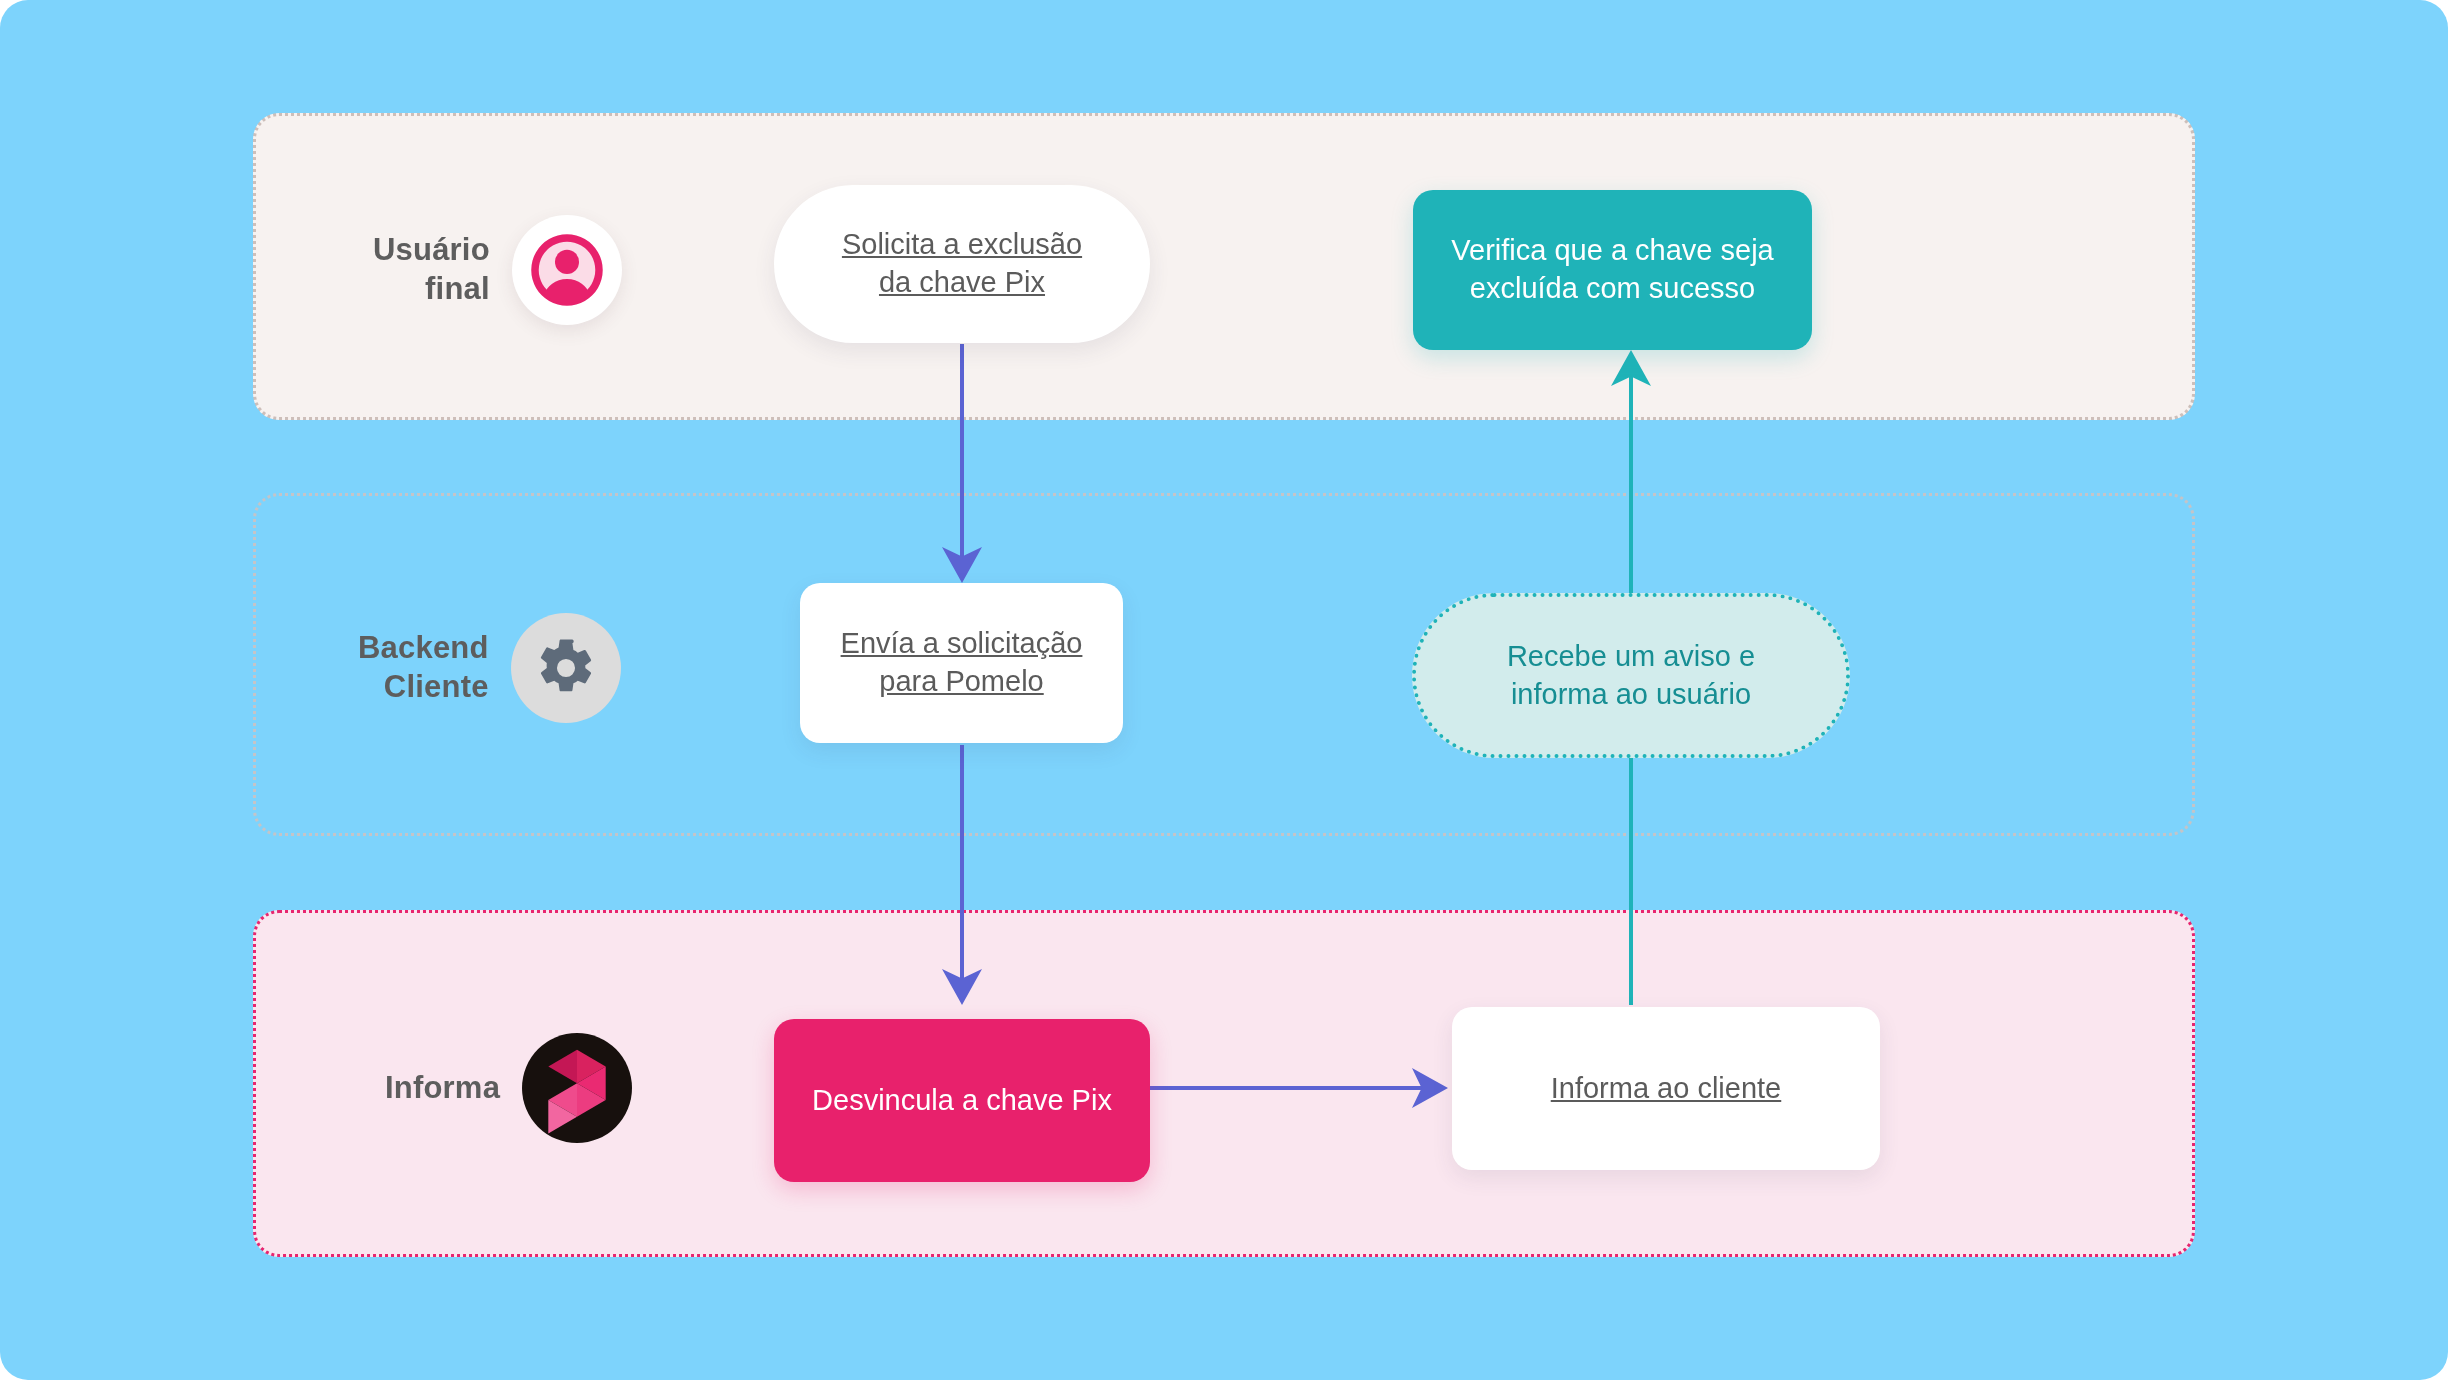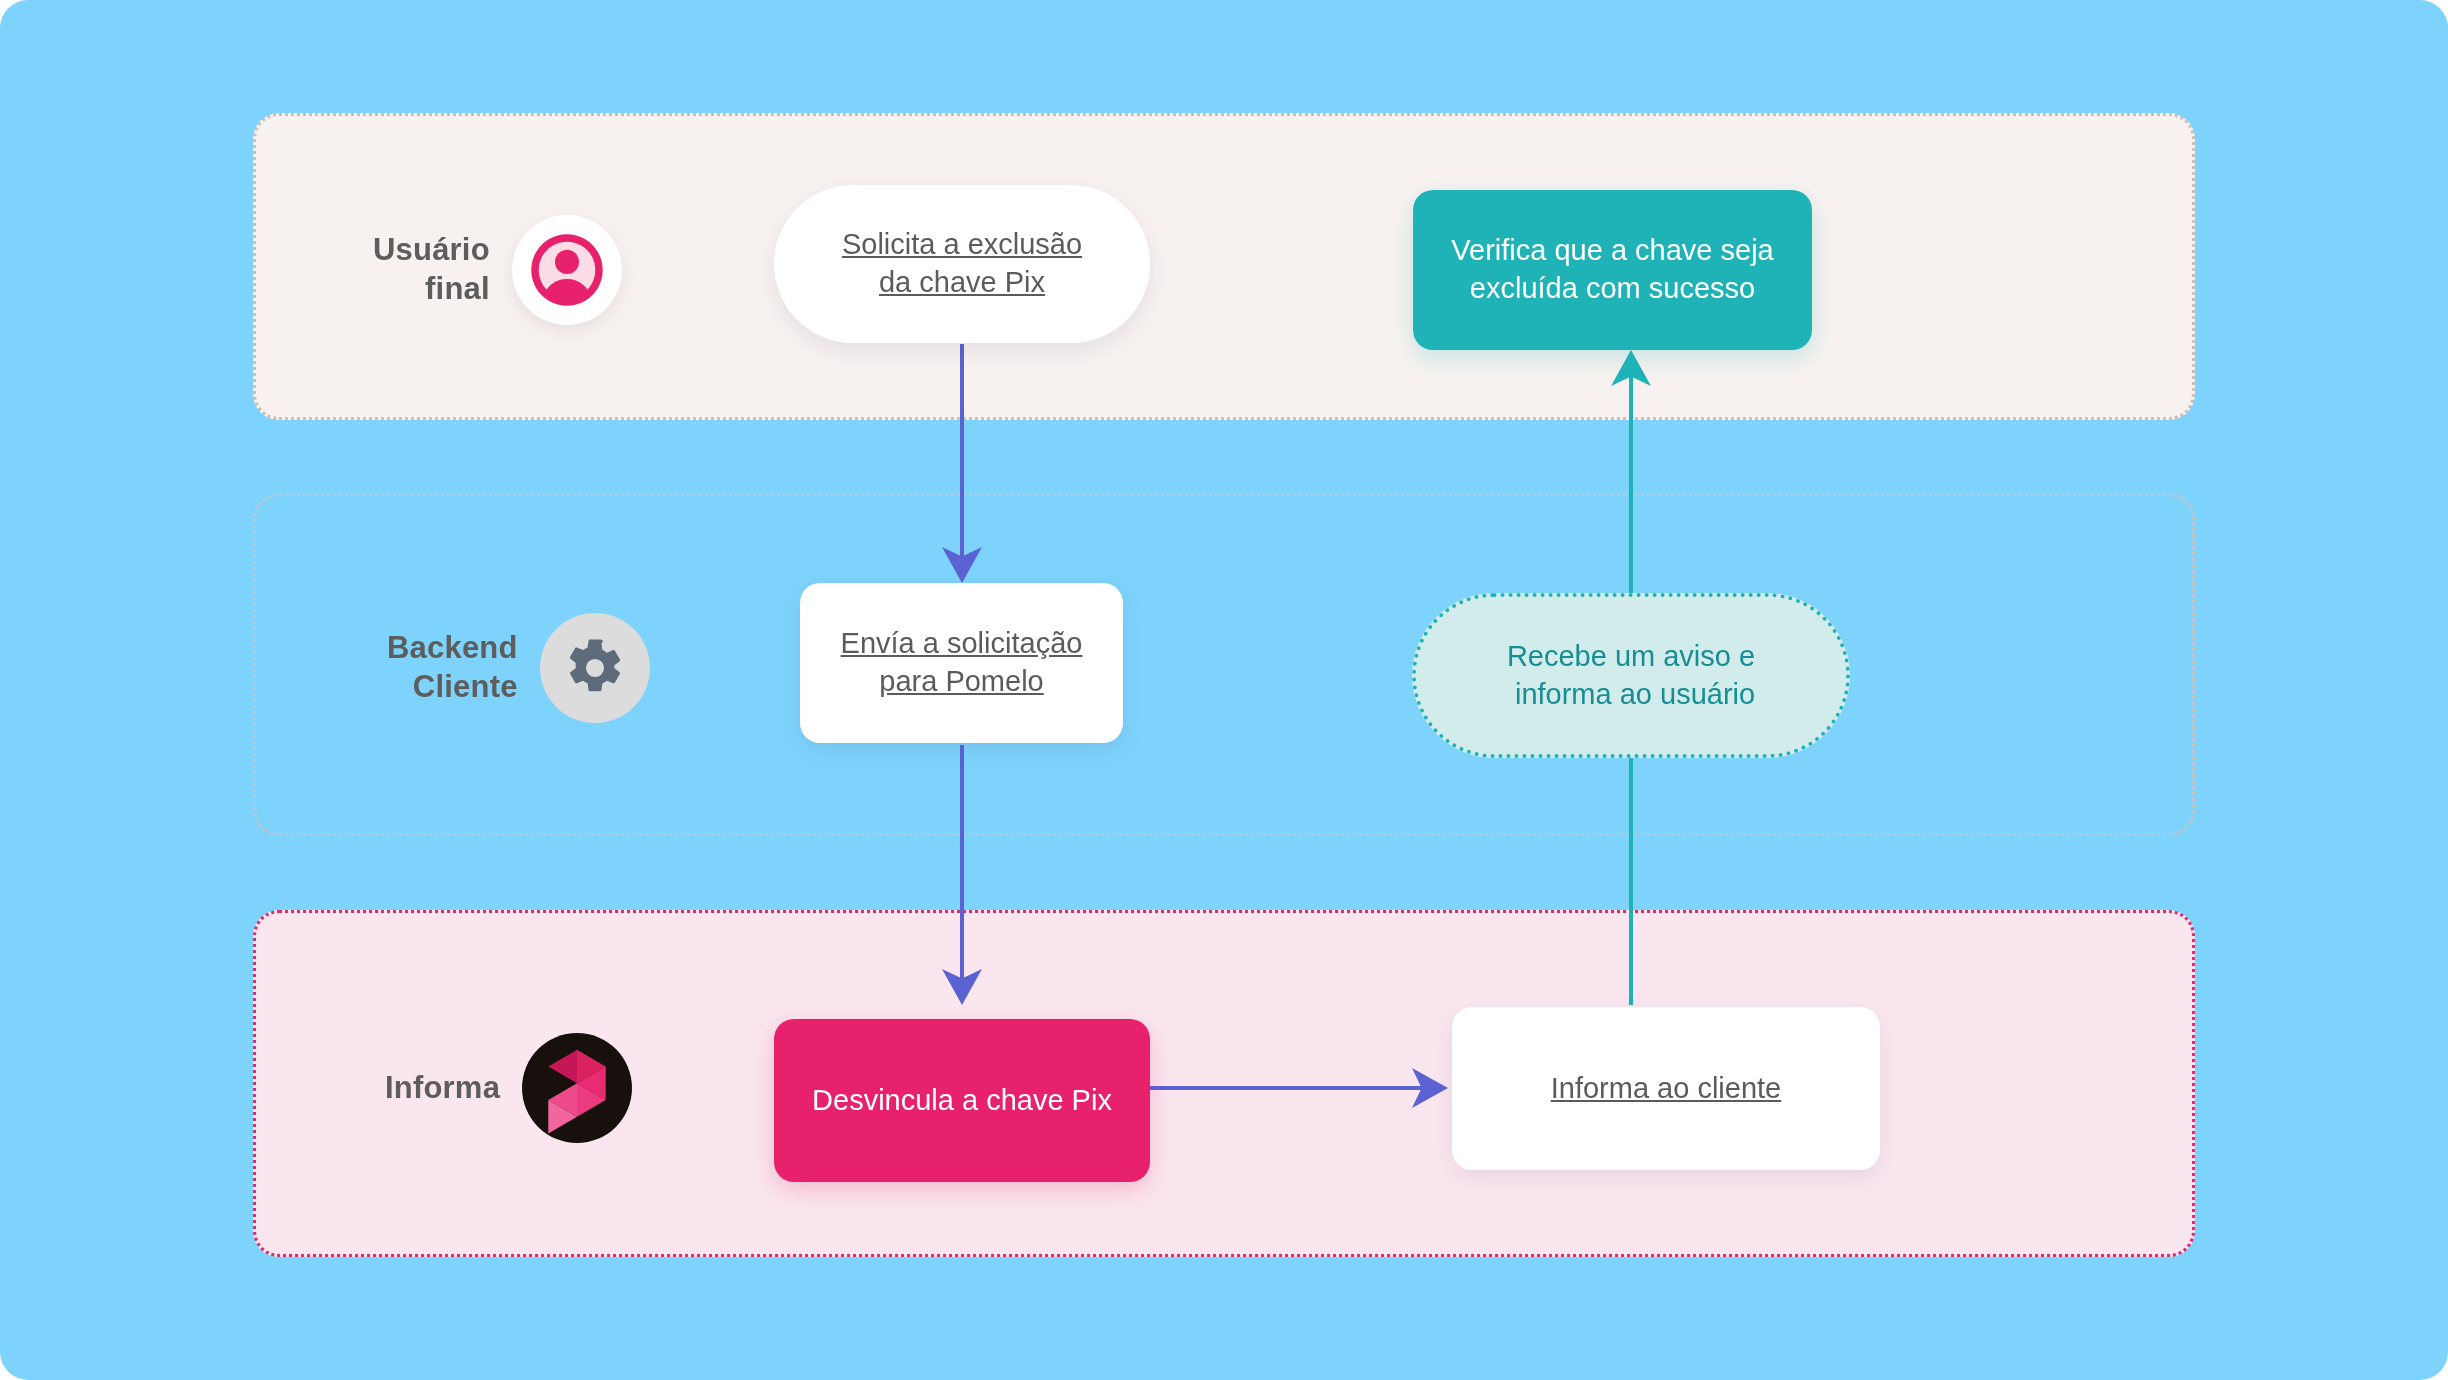--- a/index.html
+++ b/index.html
@@ -93,21 +93,20 @@
     background: #1fb3b8;
     color: #ffffff;
     font-size: 29px;
     box-shadow: 0 8px 22px rgba(31,179,184,0.22);
   }
   .node-teal-dashed {
     background: #d2ecec;
     color: #168e93;
     font-size: 29px;
     border: 4px dotted #1fb3b8;
-    text-align: right;
   }
   .node-pink {
     background: #e8216c;
     color: #ffffff;
     font-size: 29px;
     box-shadow: 0 8px 22px rgba(232,33,108,0.22);
   }
 
   
   .conn { position: absolute; }
@@ -149,21 +148,21 @@
     <div class="actor-badge badge-user">
       <svg width="78" height="78" viewBox="0 0 48 48">
         <circle cx="24" cy="24" r="20" fill="#fbdce7"></circle>
         <path d="M24 2 A22 22 0 1 1 23.99 2 Z M24 6.6 A17.4 17.4 0 1 0 24.01 6.6 Z" fill="#e8216c"></path>
         <circle cx="24" cy="19" r="7.4" fill="#e8216c"></circle>
         <path d="M24 29.5 c-7.2 0 -12.4 4.6 -13.9 9.4 a20 20 0 0 0 27.8 0 c-1.5 -4.8 -6.7 -9.4 -13.9 -9.4 z" fill="#e8216c"></path>
       </svg>
     </div>
   </div>
 
-  <div class="actor" style="left:358px; top:613px;margin-left:29px;">
+  <div class="actor" style="left:358px; top:613px;">
     <div class="actor-label">Backend
 Cliente</div>
     <div class="actor-badge badge-gear">
       <svg width="62" height="62" viewBox="0 0 24 24">
         <path fill="#5e6b7a" d="M19.43 12.98c.04-.32.07-.64.07-.98s-.03-.66-.07-.98l2.11-1.65c.19-.15.24-.42.12-.64l-2-3.46c-.12-.22-.39-.3-.61-.22l-2.49 1c-.52-.4-1.08-.73-1.69-.98l-.38-2.65A.488.488 0 0 0 14 1h-4c-.25 0-.46.18-.49.42l-.38 2.65c-.61.25-1.17.59-1.69.98l-2.49-1c-.23-.09-.49 0-.61.22l-2 3.46c-.13.22-.07.49.12.64l2.11 1.65c-.04.32-.07.65-.07.98s.03.66.07.98l-2.11 1.65c-.19.15-.24.42-.12.64l2 3.46c.12.22.39.3.61.22l2.49-1c.52.4 1.08.73 1.69.98l.38 2.65c.03.24.24.42.49.42h4c.25 0 .46-.18.49-.42l.38-2.65c.61-.25 1.17-.59 1.69-.98l2.49 1c.23.09.49 0 .61-.22l2-3.46c.12-.22.07-.49-.12-.64l-2.11-1.65zM12 15.5A3.5 3.5 0 1 1 12 8.5a3.5 3.5 0 0 1 0 7z"></path>
       </svg>
     </div>
   </div>
 
   <div class="actor" style="left:385px; top:1033px;">

